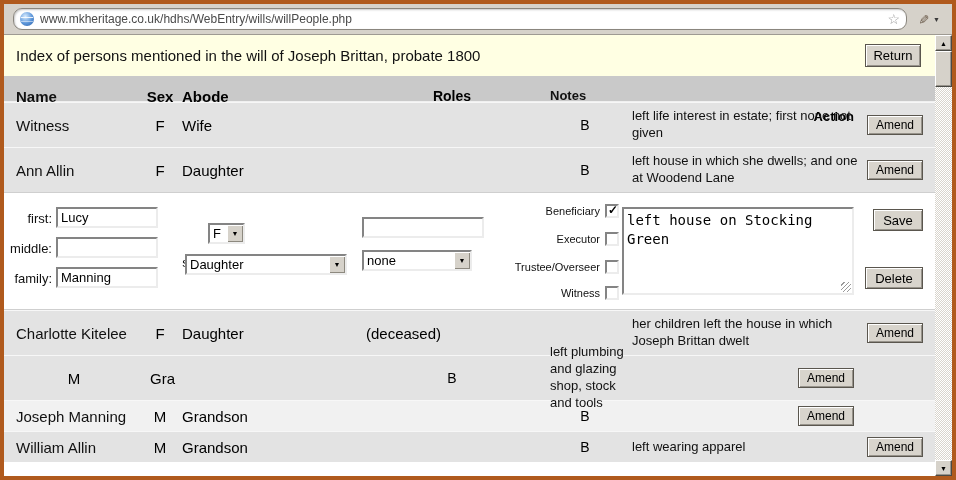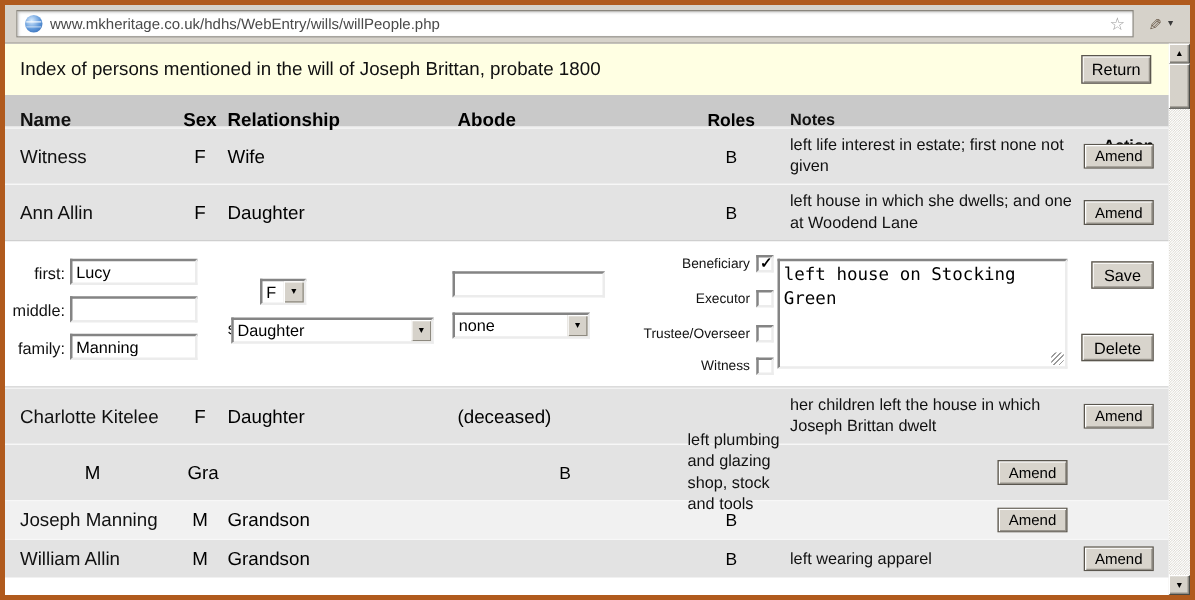--- a/index.html
+++ b/index.html
@@ -14,21 +14,21 @@
   .ff-icon::after{content:"";position:absolute;inset:-1px;border-radius:50%;border:3px solid transparent;border-top-color:#ff8a1e;border-left-color:#e86a10;transform:rotate(40deg);}
   .title-text{color:#fff;font-size:12px;font-weight:bold;flex:1;white-space:nowrap;overflow:hidden;}
   .winbtn{width:18px;height:15px;background:#d6d2ca;border:1px solid;border-color:#ffffff #4a4a45 #4a4a45 #ffffff;box-shadow:inset -1px -1px 0 #98948c;display:flex;align-items:center;justify-content:center;padding:0;}
   .winbtn.close{margin-left:3px;}
   .glyph-min{width:8px;height:2px;background:#000;margin-top:8px;}
   .glyph-max{width:9px;height:8px;border:1px solid #000;border-top-width:2px;}
   .glyph-close{font-size:12px;font-weight:bold;line-height:1;color:#000;}
 
   
   .toolbar{flex:0 0 31px;background:#d6d2ca;border-bottom:1px solid #9e9a92;display:flex;align-items:center;padding:0 9px;gap:8px;}
-  .urlbar{flex:1;height:22px;background:#fff;border:1px solid #8a867e;border-radius:0;display:flex;align-items:center;padding:0 6px;gap:6px;box-shadow:inset 1px 1px 2px rgba(0,0,0,.22);}
+  .urlbar{flex:1;height:22px;background:#fff;border:1px solid #8a867e;border-radius:9px;display:flex;align-items:center;padding:0 6px;gap:6px;box-shadow:inset 1px 1px 2px rgba(0,0,0,.22);}
   .globe{width:14px;height:14px;flex:0 0 14px;border-radius:50%;background:radial-gradient(circle at 38% 32%,#d8ecff,#5a94d8 55%,#2b5fa8);position:relative;}
   .globe::after{content:"";position:absolute;left:1px;right:1px;top:5px;height:3px;border-top:1px solid rgba(255,255,255,.85);border-bottom:1px solid rgba(255,255,255,.5);}
   .url-text{flex:1;font-size:12px;color:#4a4a4a;white-space:nowrap;overflow:hidden;}
   .star{font-size:14px;color:#9a9a9a;line-height:1;}
   .tools-btn{display:flex;align-items:center;gap:4px;padding:2px 3px;}
   .tools-icon{font-size:13px;color:#6a5a4a;display:inline-block;transform:rotate(90deg);line-height:1;}
   .dd-arrow{font-size:7px;color:#3a3a3a;line-height:1;}
 
   
   .content{flex:1;display:flex;min-height:0;}
@@ -113,21 +113,20 @@
     <div class="page">
 
       <div class="heading-band">
         <span class="heading-text">Index of persons mentioned in the will of Joseph Brittan, probate 1800</span>
         <button class="btn3d return-btn">Return</button>
       </div>
 
       <div class="grid thead">
         <div class="cell c-name">Name</div>
         <div class="cell c-sex">Sex</div>
-        <div class="cell c-rel">Relationship</div>
         <div class="cell c-abode">Abode</div>
         <div class="cell c-roles">Roles</div>
         <div class="cell c-notes">Notes</div>
         <div class="cell c-action" style="font-weight:bold;margin-top:40px;">Action</div>
       </div>
 
       <div class="grid trow tall shade-a">
         <div class="cell c-name">Witness</div>
         <div class="cell c-sex">F</div>
         <div class="cell c-rel">Wife</div>

